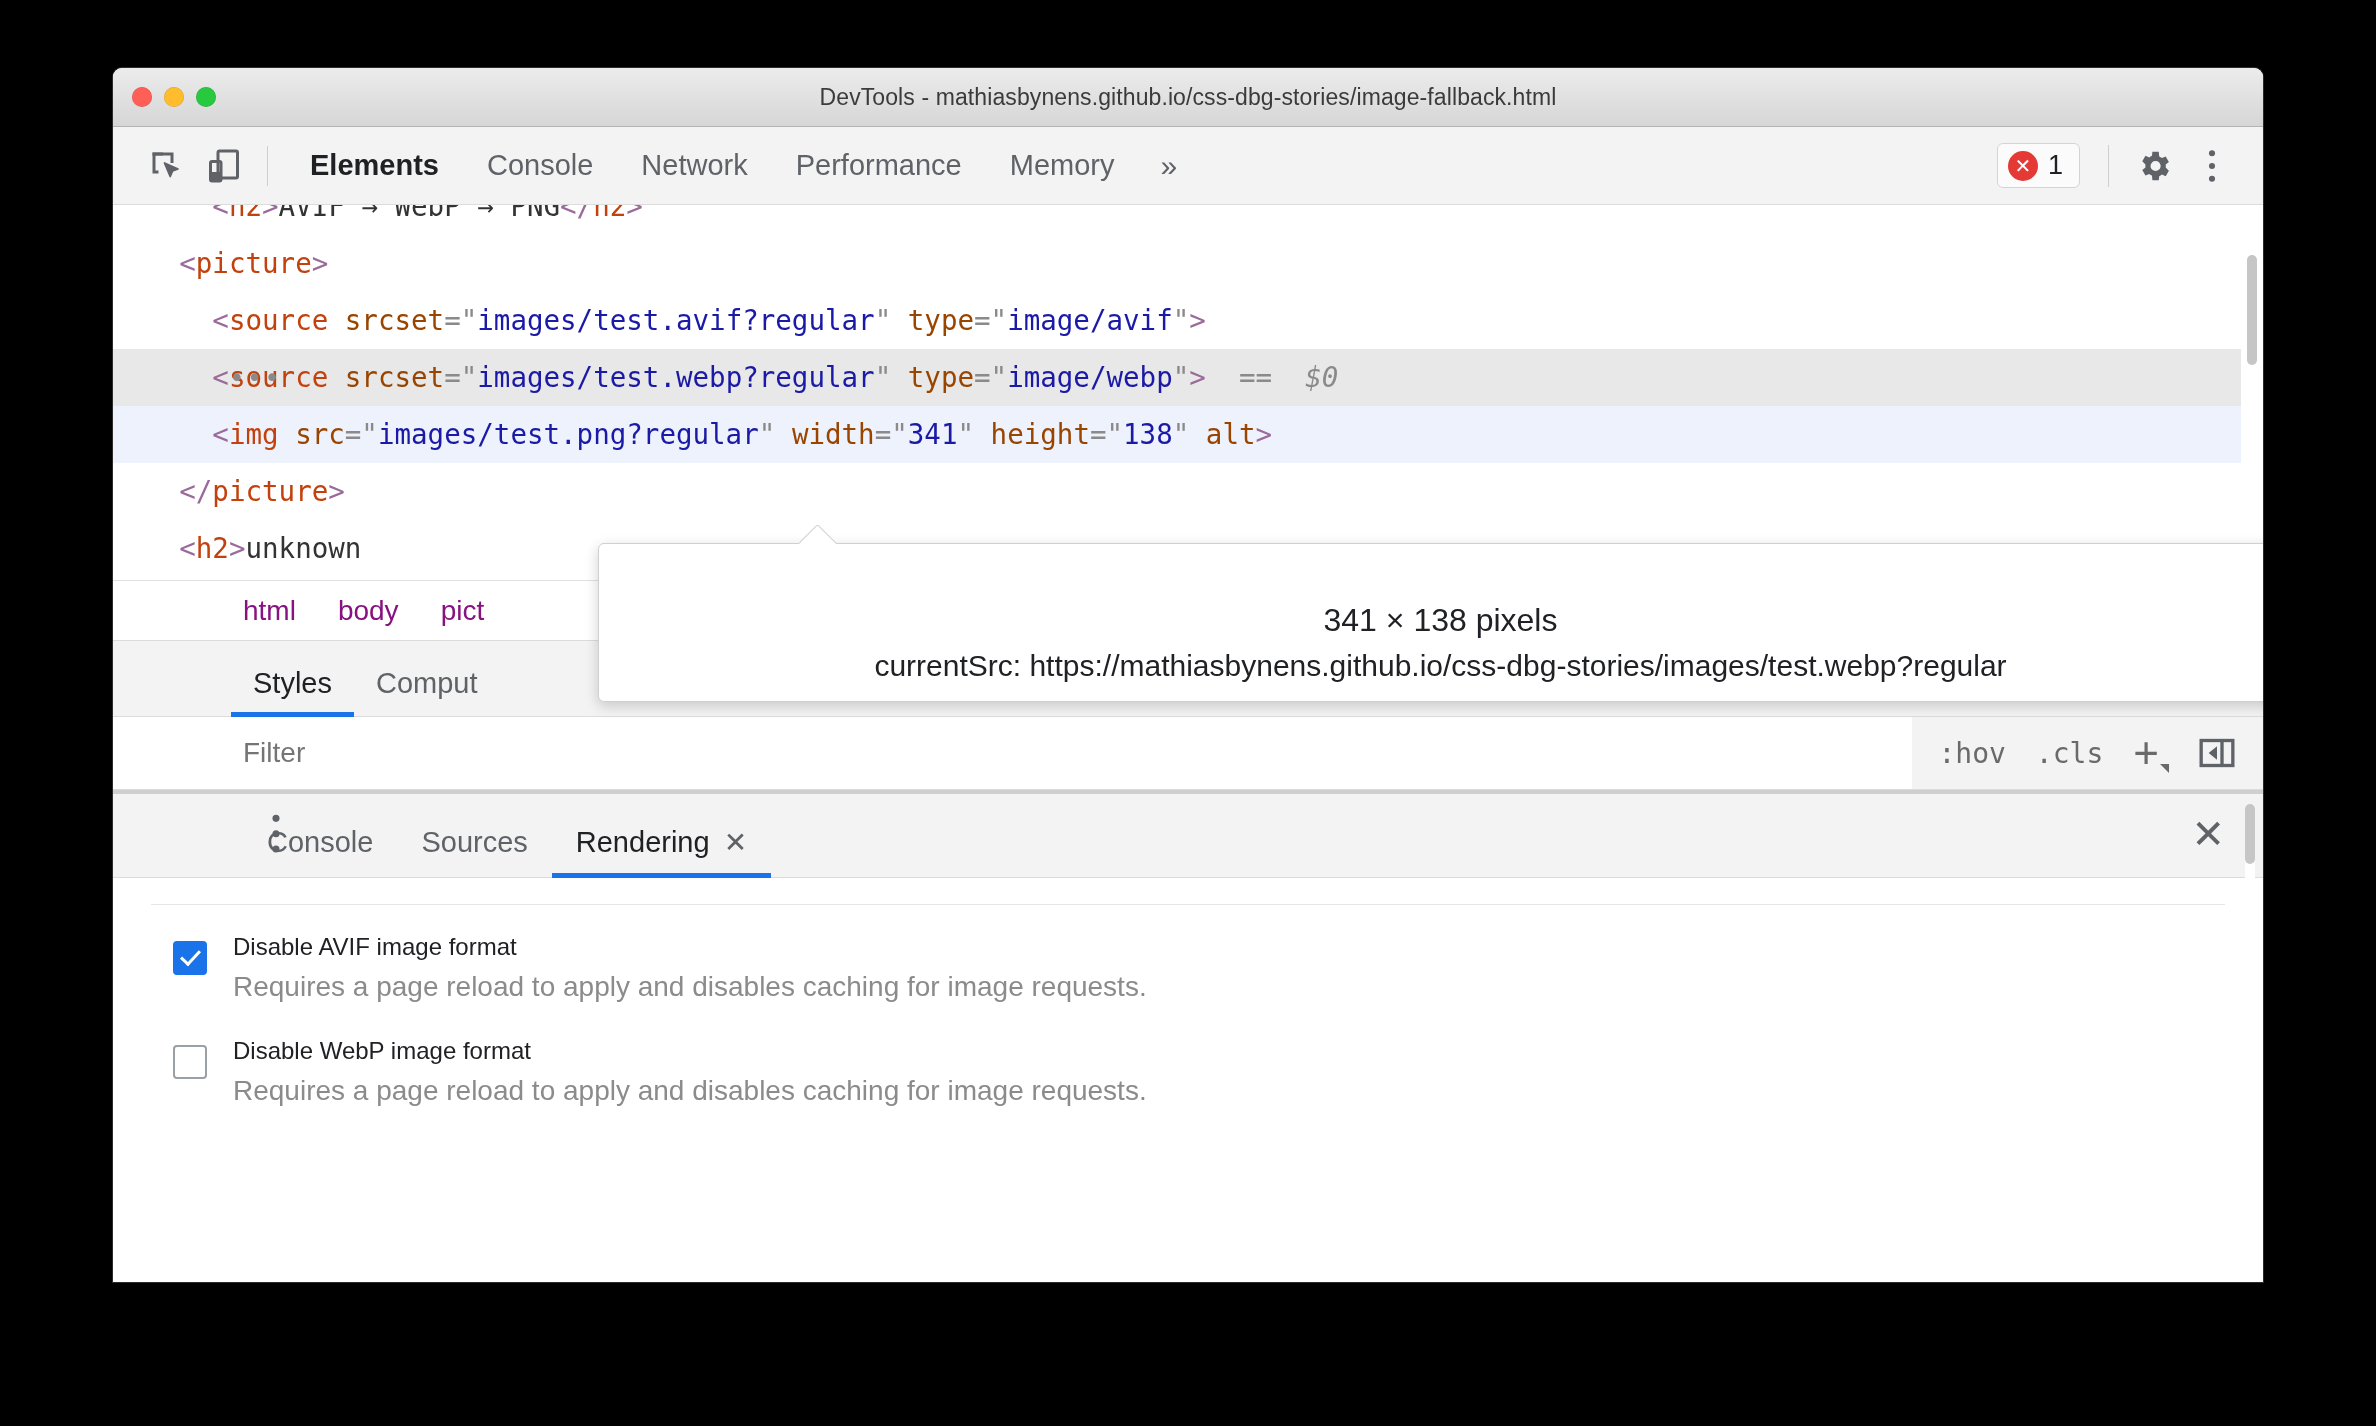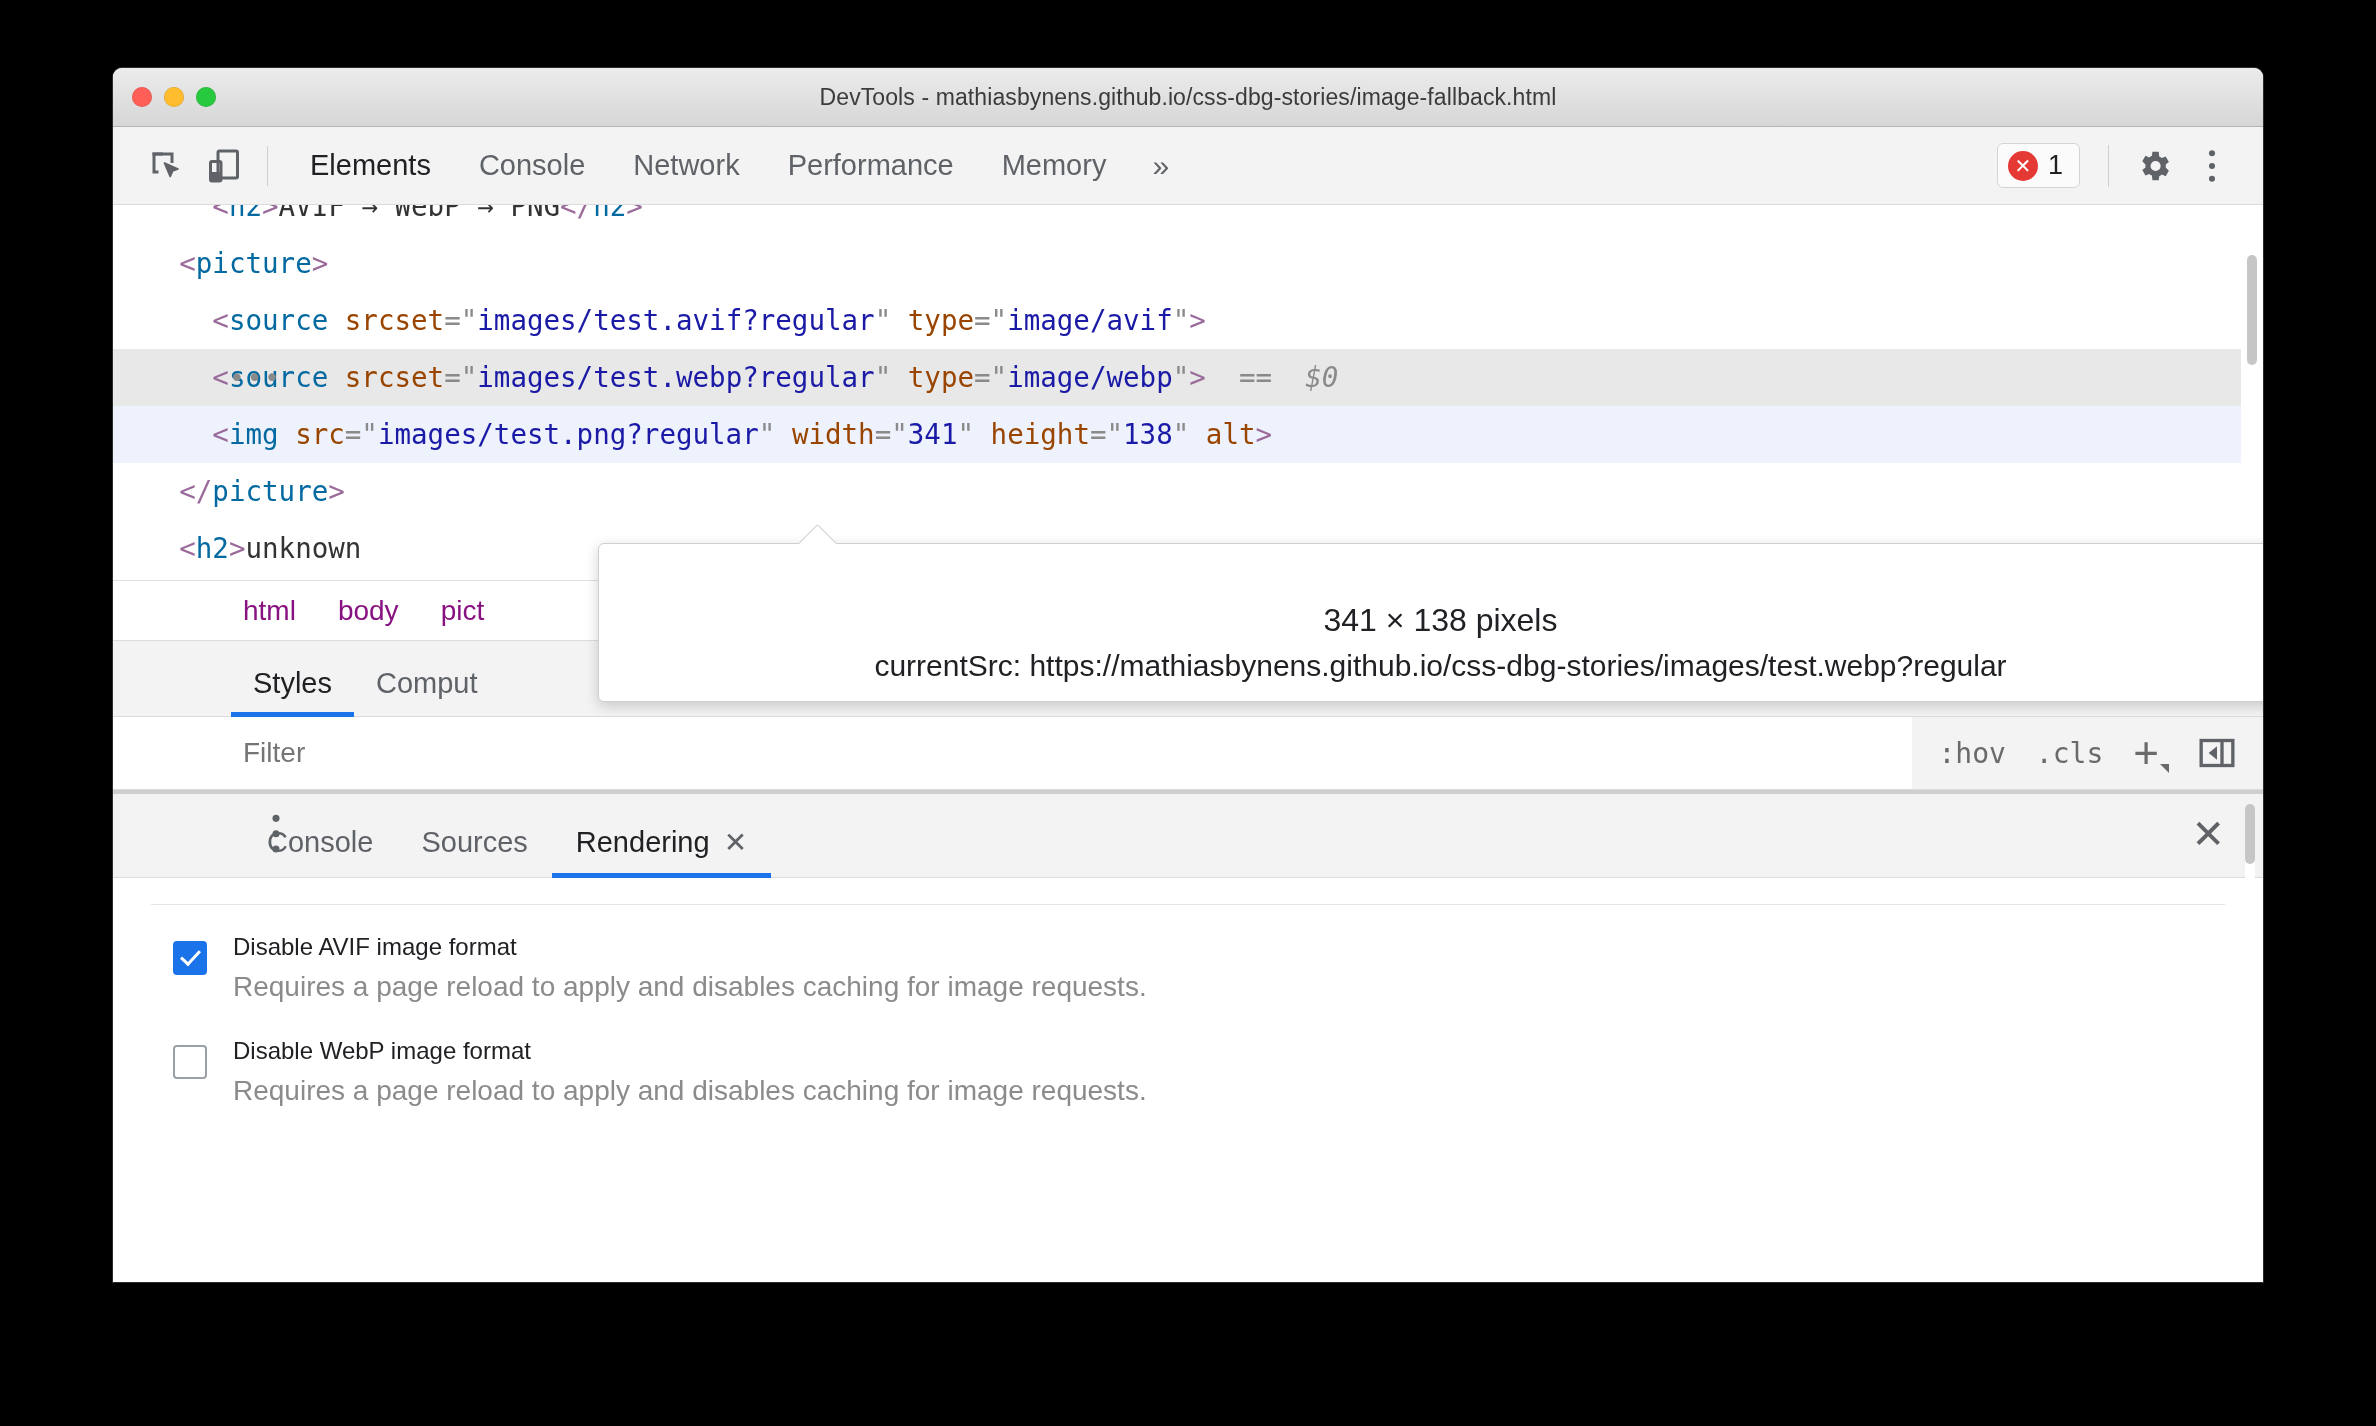--- a/index.html
+++ b/index.html
@@ -79,21 +79,21 @@
     margin: 0 18px 0 14px;
     flex: 0 0 auto;
   }
   .panel-tabs { display: flex; align-items: center; }
   .panel-tab {
     font-size: 29px;
     color: #5f6368;
     padding: 0 24px;
     white-space: nowrap;
   }
-  .panel-tab.active { color: #202124; font-weight: 400; }
+  .panel-tab.active { color: #202124; font-weight: 700; }
   .more-tabs {
     font-size: 30px;
     color: #5f6368;
     padding: 0 22px;
   }
   .tb-spacer { flex: 1 1 auto; }
   .error-badge {
     display: flex;
     align-items: center;
     gap: 10px;
@@ -146,21 +146,21 @@
     position: absolute;
     left: 116px;
     top: 50%;
     transform: translateY(-50%);
     color: #8a8a8a;
     font-size: 26px;
     letter-spacing: 2px;
     line-height: 1;
   }
   .tok-punct { color: #9a6a9a; }
-  .tok-tag   { color: #0369a1; }
+  .tok-tag   { color: #c2410c; }
   .tok-attr  { color: #994500; }
   .tok-val   { color: #1a1aa6; }
   .tok-val-link { color: #1a1aa6; }
   .tok-text  { color: #333; margin-top: 20px; }
   .tok-sel   { color: #8a8a8a; font-style: italic; }
   .tok-eq    { color: #8a8a8a; }
 
   
   .v-scrollbar {
     position: absolute;

